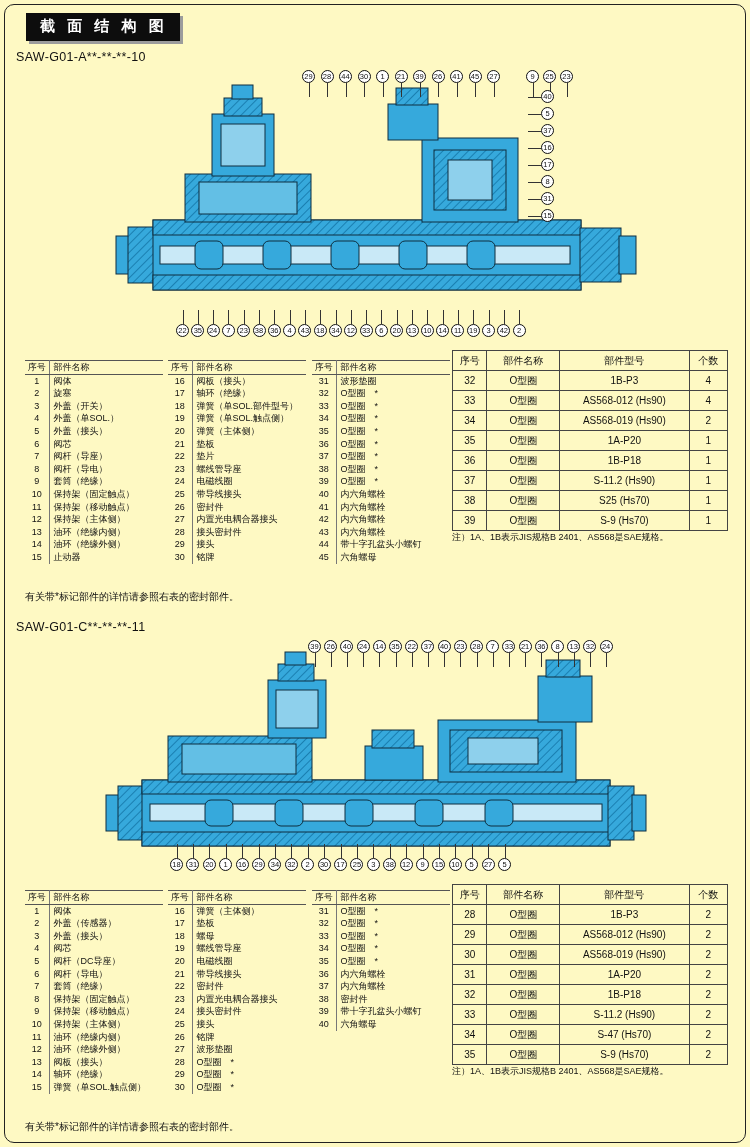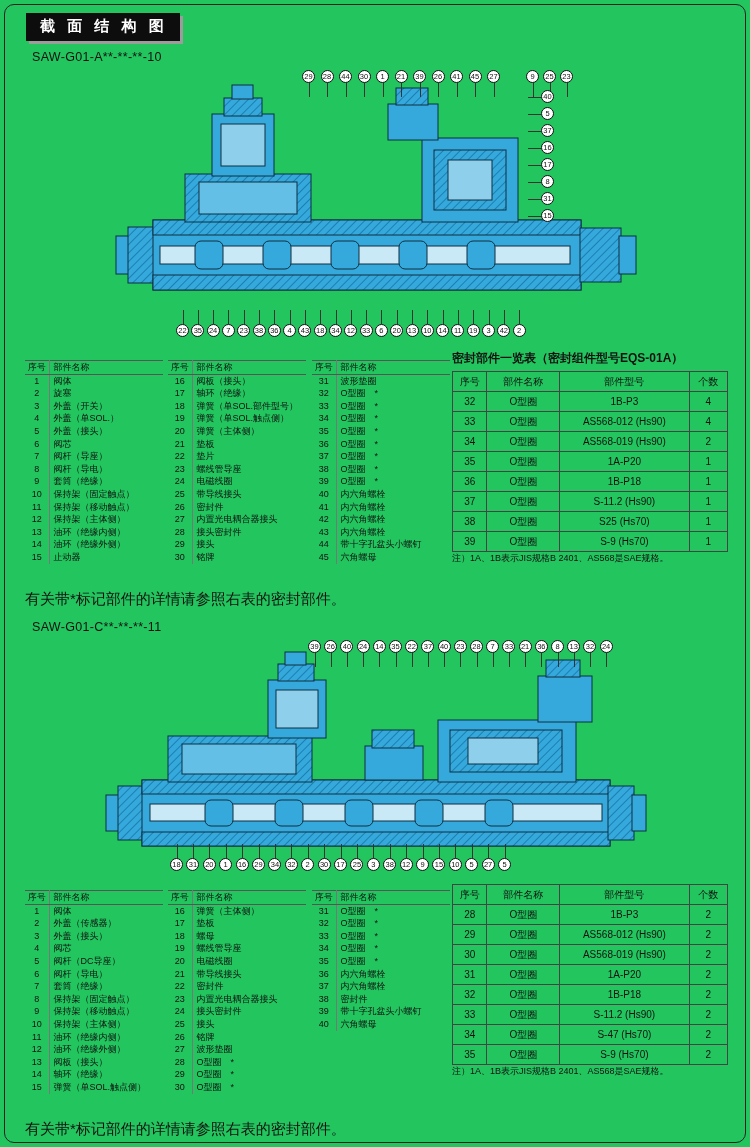--- a/index.html
+++ b/index.html
@@ -1,25 +1,25 @@
 <!DOCTYPE html>
 <html><head>
 <meta charset="utf-8">
 <style>
   * { margin:0; padding:0; box-sizing:border-box; }
   html,body { width:750px; height:1147px; }
   body { background:#ffffff; font-family:"Liberation Sans", sans-serif; color:#111; }
-  .sheet { position:relative; width:750px; height:1147px; background:#22c55e; overflow:hidden; }
+  .sheet { position:relative; width:750px; height:1147px; background:#fef9c3; overflow:hidden; }
   .frame { position:absolute; inset:4px; border:1.6px solid #222; border-radius:10px; pointer-events:none; }
 
   .hdr { position:absolute; left:26px; top:13px; background:#0d0d0d; color:#fff;
          font-size:15px; font-weight:bold; letter-spacing:4px; padding:4px 12px 5px 14px;
          box-shadow:3px 3px 0 #9c9c9c; }
 
-  .model { position:absolute; left:32px; font-size:12.5px; letter-spacing:.3px; }
+  .model { position:absolute; left:16px; font-size:12.5px; letter-spacing:.3px; }
 
   .diagram { position:absolute; left:20px; width:712px; }
   .diagram svg { position:absolute; left:0; top:0; }
 
   .co { position:absolute; width:13px; height:13px; border:1px solid #111; border-radius:50%;
         background:#fff; font-size:7.5px; line-height:11.5px; text-align:center; z-index:3; }
   .co.down::after { content:""; position:absolute; left:5.5px; top:12px; width:1px; height:14px; background:#333; }
   .co.up::after   { content:""; position:absolute; left:5.5px; bottom:12px; width:1px; height:14px; background:#333; }
   .co.leftline::after { content:""; position:absolute; right:12px; top:5.5px; width:13px; height:1px; background:#333; }
 
@@ -34,21 +34,21 @@
   .seal { position:absolute; left:452px; width:276px; }
   .seal-title { font-size:12px; font-weight:bold; margin-bottom:4px; }
   .seal table { border-collapse:collapse; width:100%; font-size:10px; }
   .seal th, .seal td { border:1px solid #444; height:20px; text-align:center; font-weight:normal; padding:0 2px; white-space:nowrap; }
   .seal th:nth-child(1), .seal td:nth-child(1) { width:34px; }
   .seal th:nth-child(2), .seal td:nth-child(2) { width:72px; }
   .seal th:nth-child(3), .seal td:nth-child(3) { width:128px; }
   .seal th:nth-child(4), .seal td:nth-child(4) { width:38px; }
   .seal-note { font-size:9px; margin-top:0; }
 
-  .footnote { position:absolute; left:25px; font-size:15px; }
+  .footnote { position:absolute; left:25px; font-size:10px; }
 </style>
 </head>
 <body>
 
 <div class="sheet">
   <div class="frame"></div>
 
   <div class="hdr">
     <span>截 面 结 构 图</span>
   </div>
@@ -344,21 +344,20 @@
           <td class="pnm">带十字孔盆头小螺钉</td>
         </tr>
         <tr>
           <td class="pno">45</td>
           <td class="pnm">六角螺母</td>
         </tr>
       </tbody>
     </table>
 
   <div class="seal" style="top:350px;">
-    <div class="seal-title">密封部件一览表（密封组件型号EQS-01A）</div>
     <table>
         <tbody>
           <tr>
             <th>序号</th>
             <th>部件名称</th>
             <th>部件型号</th>
             <th>个数</th>
           </tr>
           <tr>
             <td>32</td>

